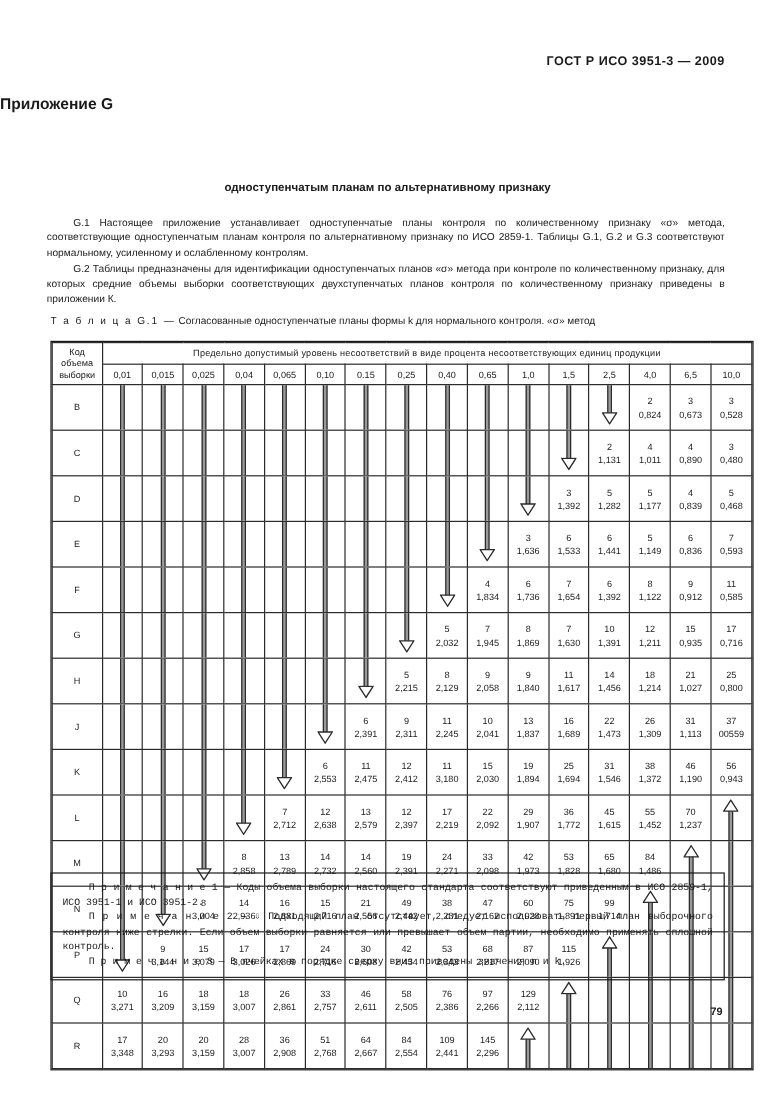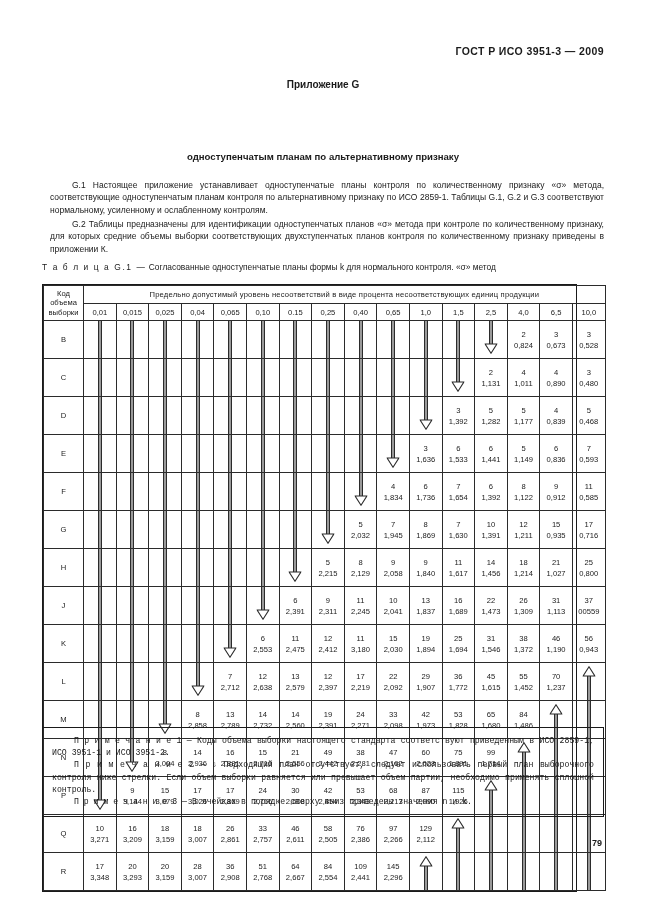--- a/index.html
+++ b/index.html
@@ -17,48 +17,48 @@
   }
   .hdr{
     position:absolute;
     right:42px;top:45px;
     font-size:10.5px;
     font-weight:bold;
     letter-spacing:0.4px;
   }
   .app-title{
     position:absolute;left:0;right:0;top:79px;
-    text-align:center;font-size:10px;font-weight:bold;
+    font-size:13px;font-weight:bold;
   }
   .app-sub{
     position:absolute;left:0;right:0;top:94px;
     text-align:center;font-size:8.7px;
   }
   .doc-title{
     position:absolute;left:78px;right:78px;top:134px;
     text-align:center;font-size:9.6px;font-weight:bold;line-height:15px;
   }
   .para{
-    position:absolute;left:50px;right:42px;
+    position:absolute;left:39px;right:42px;
     font-size:8.5px;line-height:12.3px;
     text-align:justify;
   }
   .para .ind{display:inline-block;width:22px;}
   #p1{top:179px;}
   #p2{top:218px;}
   .tbl-cap{
     position:absolute;left:42px;right:42px;top:262px;
     font-size:8.4px;
   }
   .sp{letter-spacing:1.6px;}
 
   
   .tblwrap{
     position:absolute;left:42px;top:284px;
-    width:535px;
+    width:586px;
     border:1.6px solid #1a1a1a;
     box-sizing:border-box;
   }
   table.main{
     border-collapse:collapse;
     width:100%;
     table-layout:fixed;
   }
   table.main td, table.main th{
     border:0.8px solid #2b2b2b;

